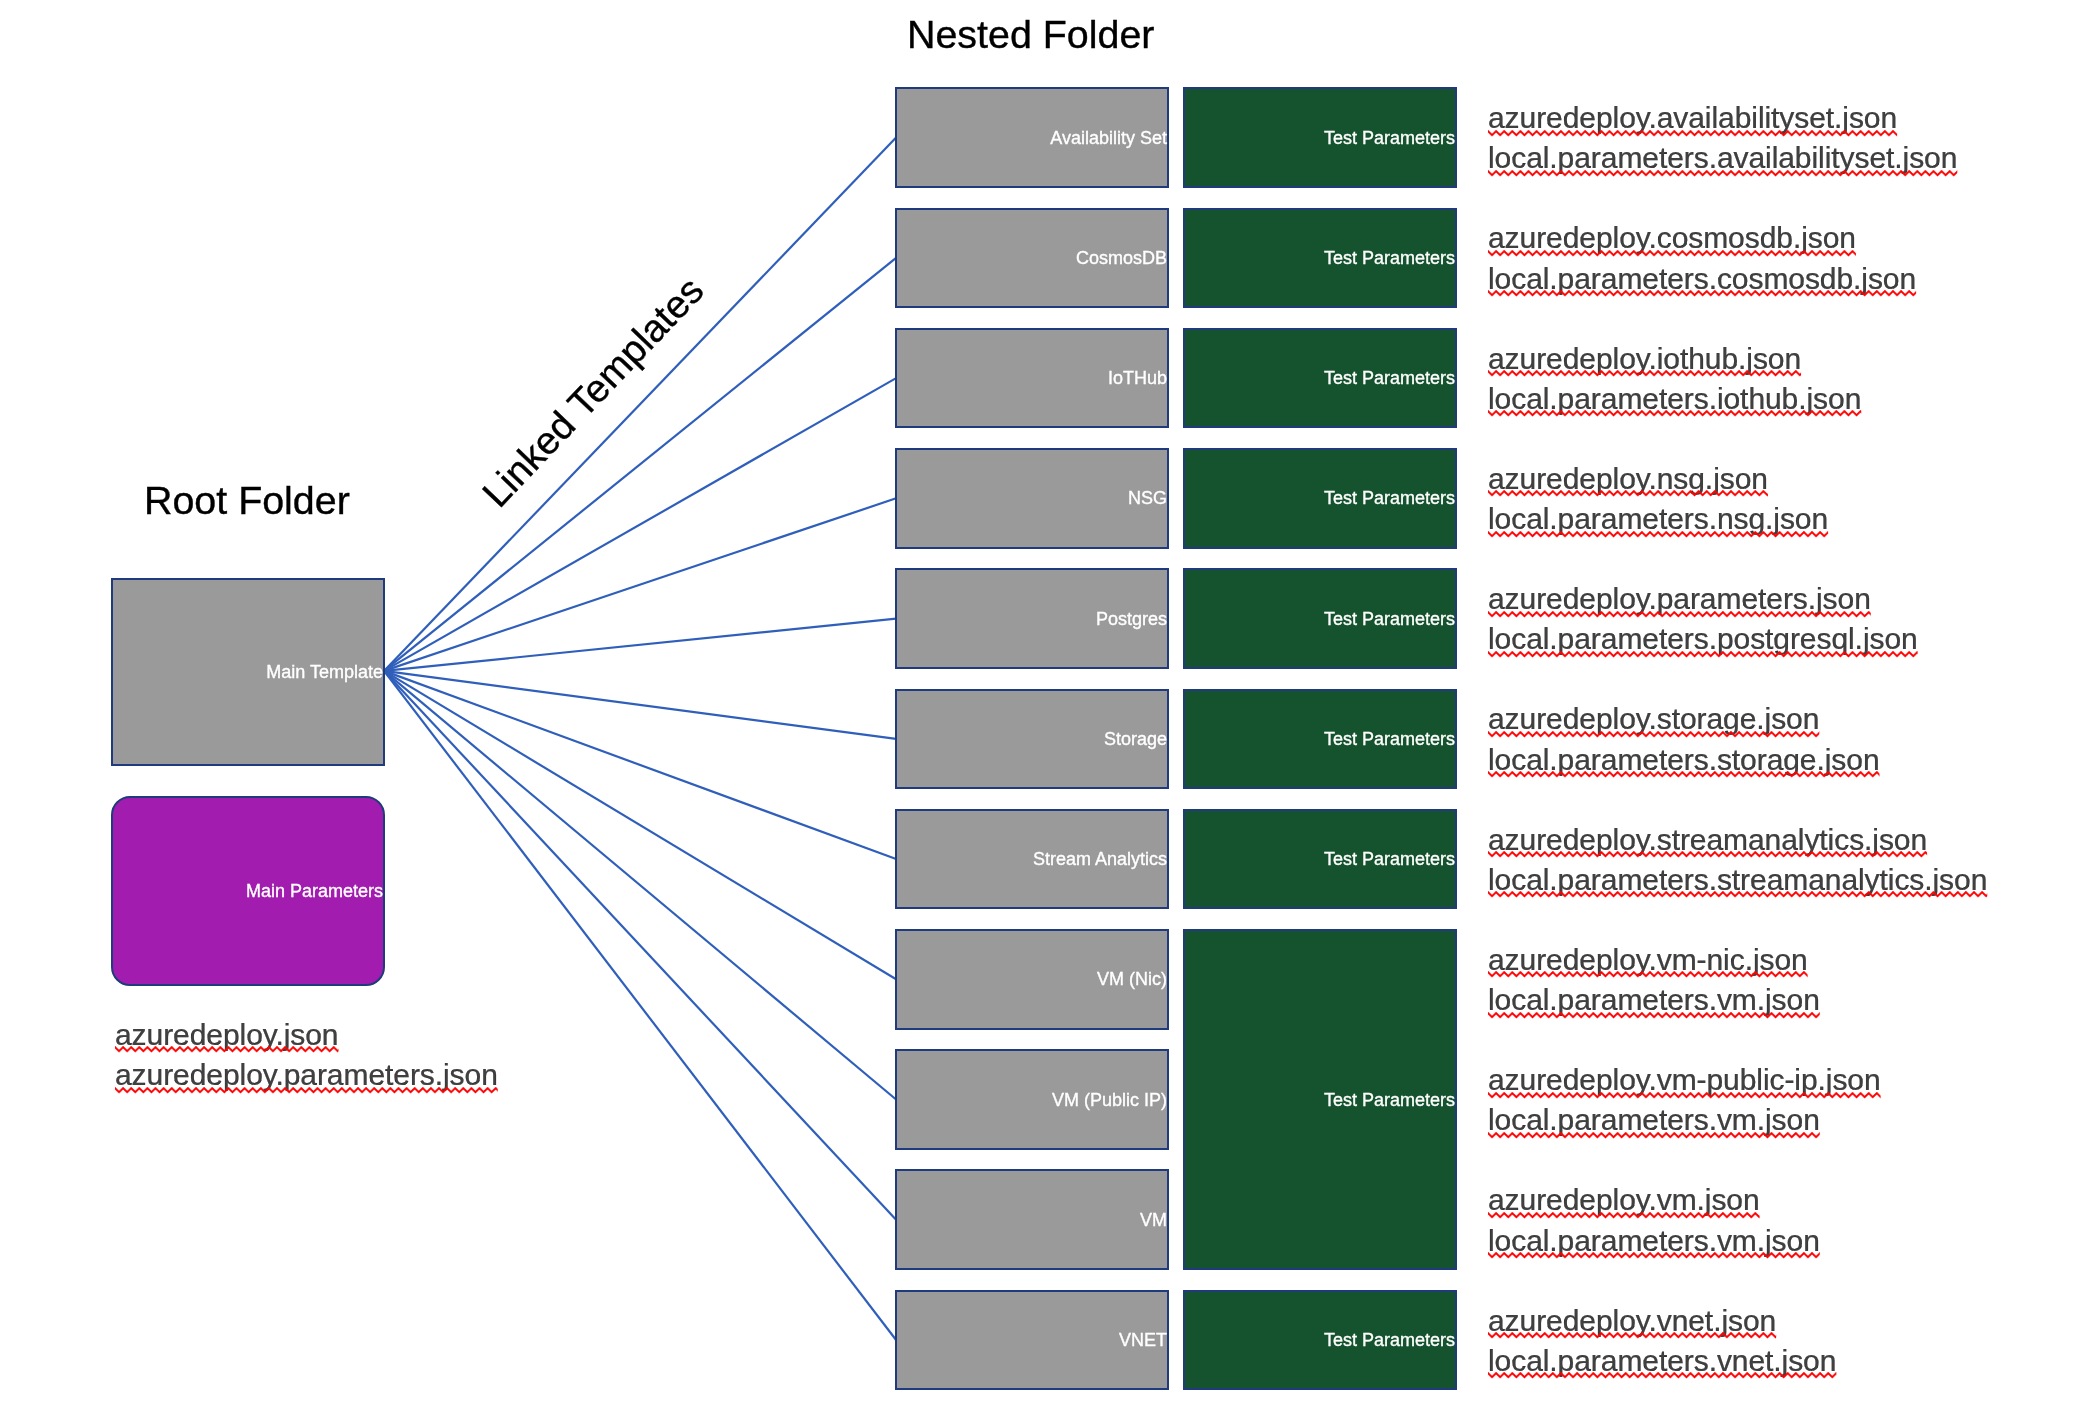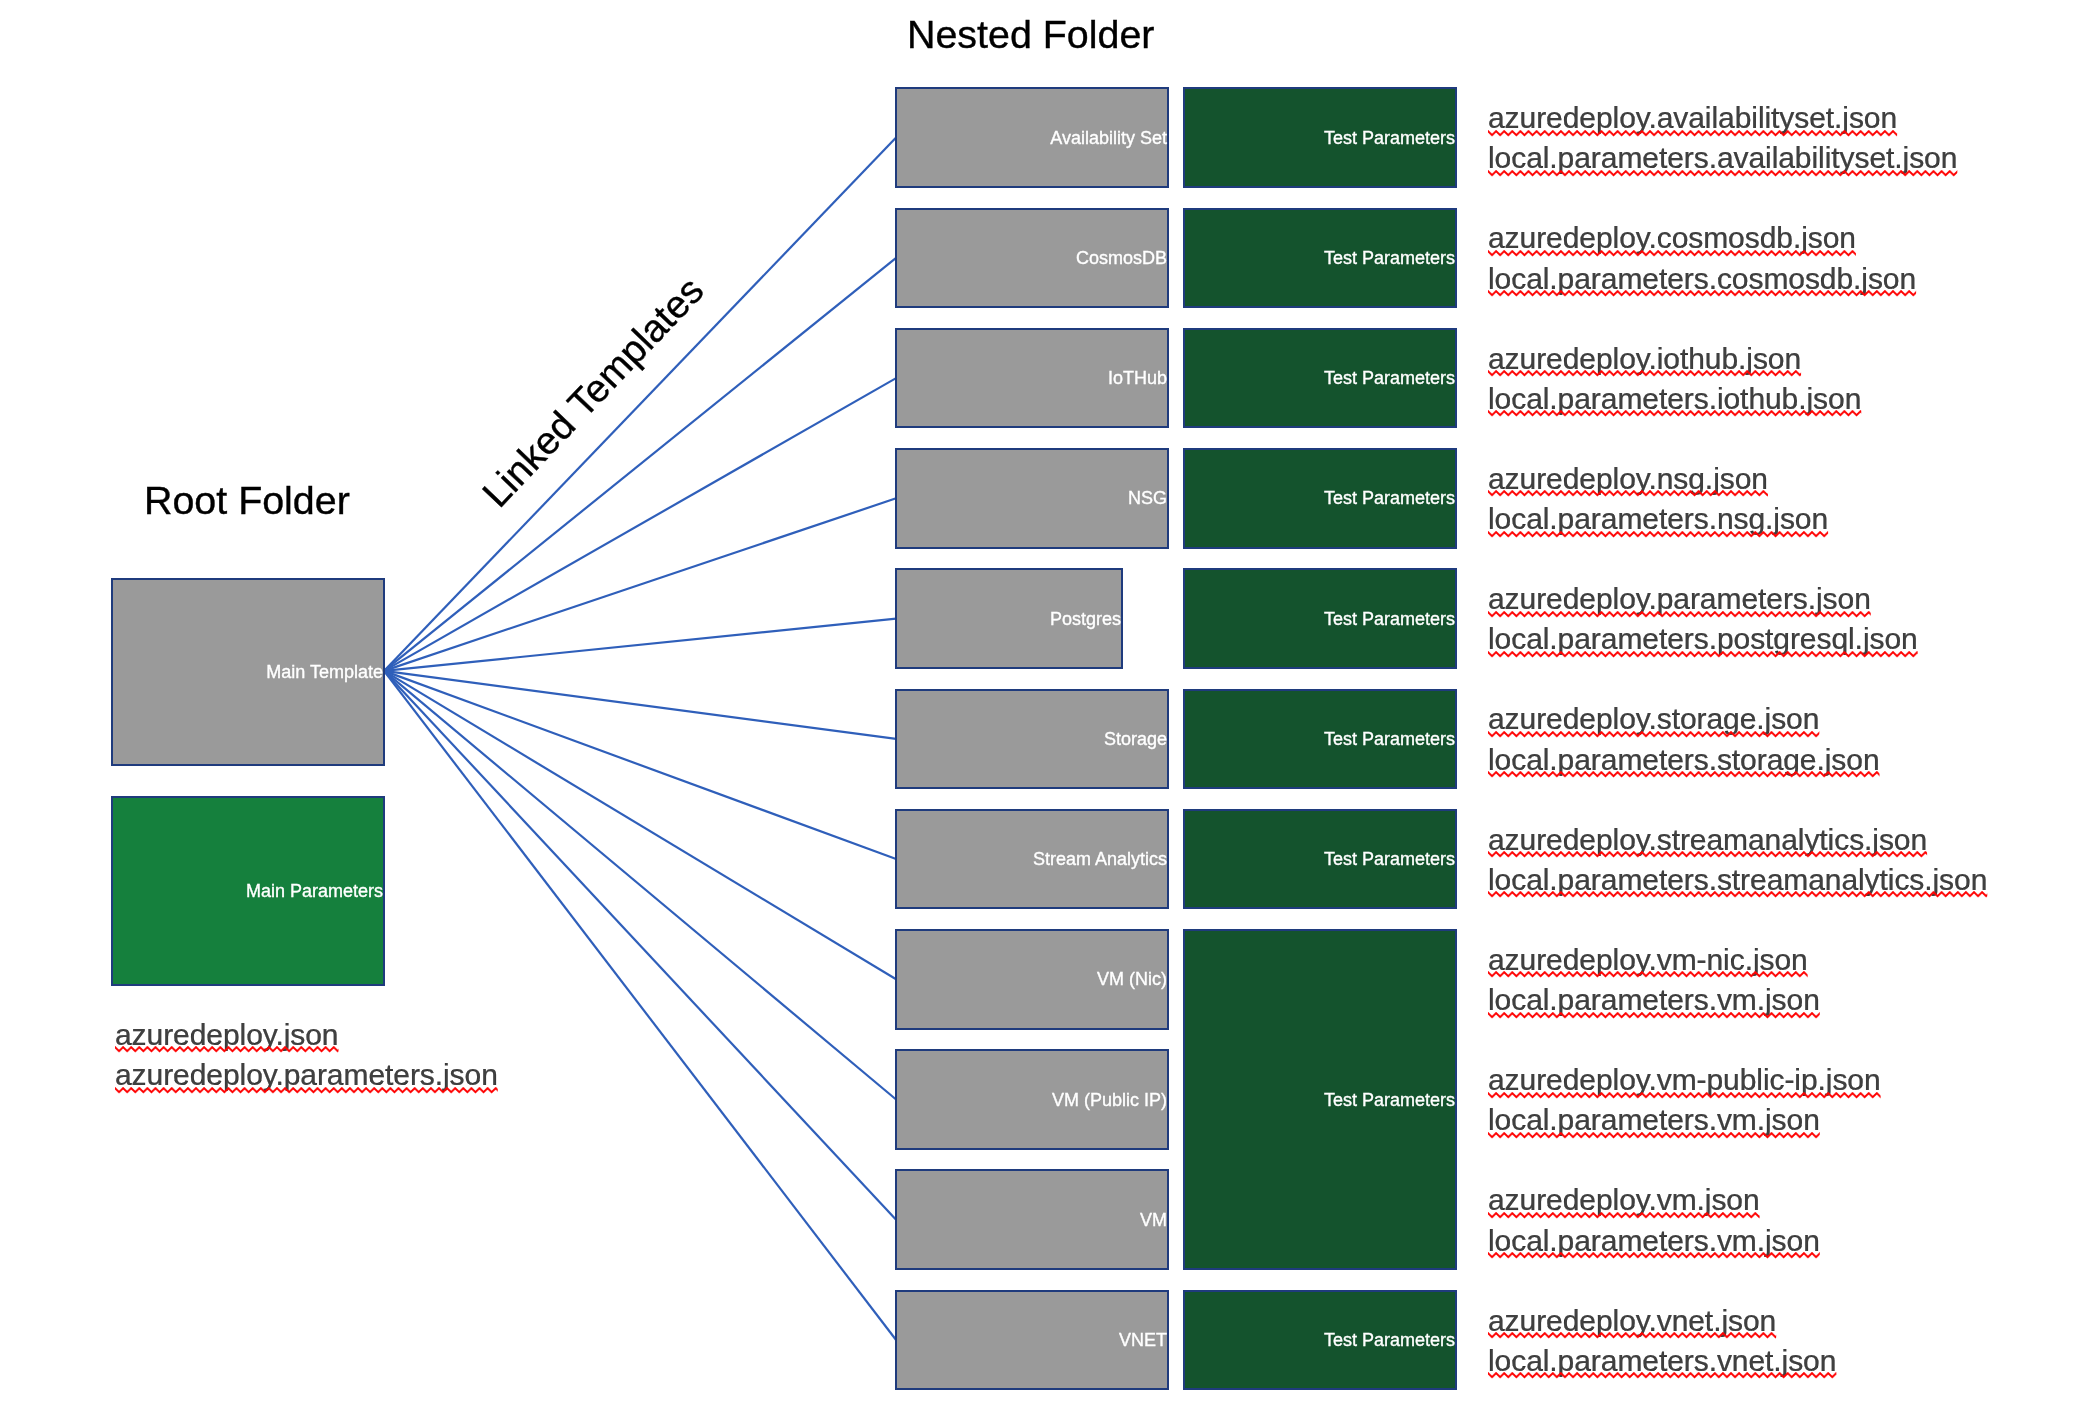--- a/index.html
+++ b/index.html
@@ -12,21 +12,21 @@
 
 svg.connectors{position:absolute;left:0;top:0;width:2084px;height:1424px;pointer-events:none;}
 
 .node{position:absolute;box-sizing:border-box;border:2.3px solid #1F3B7D;}
 .node > .node-label{
   position:absolute;left:0;right:0;top:50%;transform:translateY(-50%);
   text-align:right;color:#ffffff;font-size:18px;line-height:1.05;
   white-space:nowrap;-webkit-text-stroke:0.35px #ffffff;}
 .fill-gray{background:#9A9A9A;}
 .fill-dark{background:#14532d;}
-.fill-blue{background:#15803d;}
+.fill-blue{background:#a21caf;border-radius:19px;}
 
 .section-title{position:absolute;color:#000000;font-size:39.4px;line-height:1;
   white-space:nowrap;-webkit-text-stroke:0.38px #000000;}
 
 .filelist{position:absolute;color:#404040;font-size:30px;line-height:40.2px;
   white-space:nowrap;letter-spacing:-0.07px;-webkit-text-stroke:0.22px #000000;}
 .filelist .fl-line{position:relative;display:block;height:40.2px;}
 .filelist .fl-wrap{position:relative;display:inline-block;}
 .filelist .fl-text{display:inline-block;}
 .filelist .squiggle{
@@ -86,21 +86,21 @@
   </div>
   <div class="node fill-gray" style="left:895px;top:207.54px;width:274px;height:100.60px;">
     <div class="node-label">CosmosDB</div>
   </div>
   <div class="node fill-gray" style="left:895px;top:327.78px;width:274px;height:100.60px;">
     <div class="node-label">IoTHub</div>
   </div>
   <div class="node fill-gray" style="left:895px;top:448.02px;width:274px;height:100.60px;">
     <div class="node-label">NSG</div>
   </div>
-  <div class="node fill-gray" style="left:895px;top:568.26px;width:228px;height:100.60px;">
+  <div class="node fill-gray" style="left:895px;top:568.26px;width:274px;height:100.60px;">
     <div class="node-label">Postgres</div>
   </div>
   <div class="node fill-gray" style="left:895px;top:688.50px;width:274px;height:100.60px;">
     <div class="node-label">Storage</div>
   </div>
   <div class="node fill-gray" style="left:895px;top:808.74px;width:274px;height:100.60px;">
     <div class="node-label">Stream Analytics</div>
   </div>
   <div class="node fill-gray" style="left:895px;top:928.98px;width:274px;height:100.60px;">
     <div class="node-label">VM (Nic)</div>

